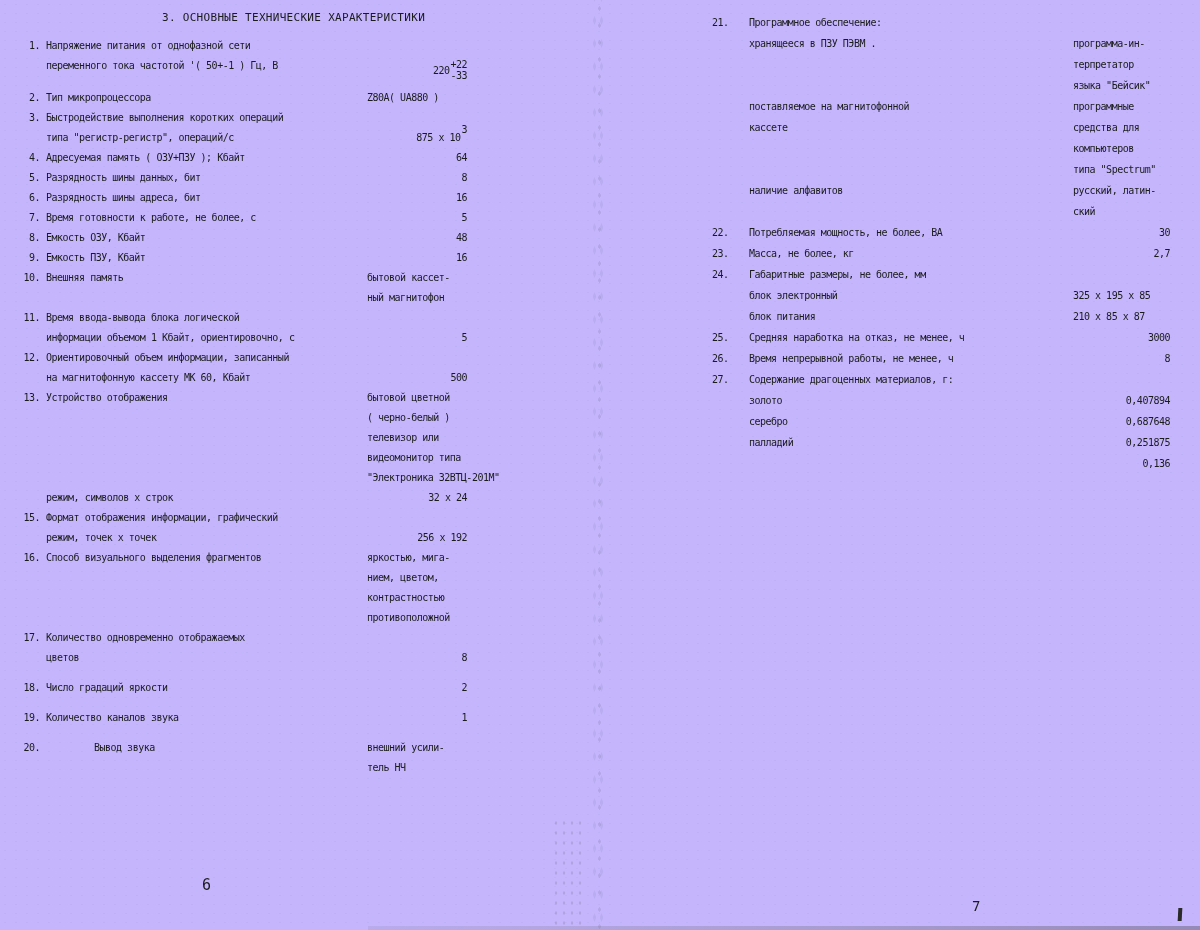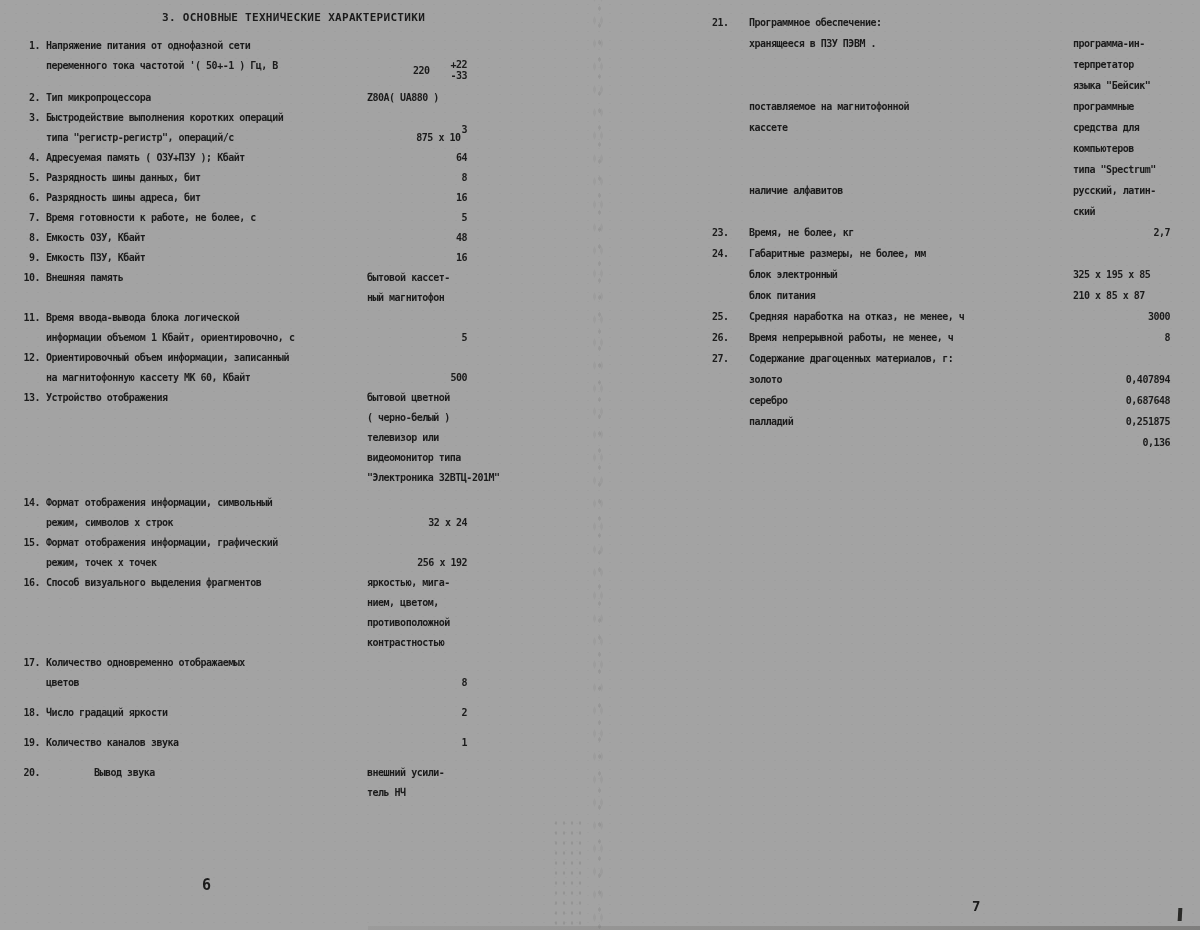--- a/index.html
+++ b/index.html
@@ -1,23 +1,23 @@
 <!DOCTYPE html>
 <html><head>
 <meta charset="utf-8">
 <style>
   html,body{margin:0;padding:0;}
   body{background:#e8e6e2;}
   #scan{
     position:relative;
     width:1200px;height:930px;
-    background:#a3a3a3;
+    background:#c4b5fd;
     overflow:hidden;
     font-family:"DejaVu Sans Mono", monospace;
-    font-weight:700;
+    font-weight:400;
     color:#1b1b1b;
     font-size:10px;
     letter-spacing:-0.5px;
   }
   
   #scan::before{
     content:"";position:absolute;inset:0;
     background-image:radial-gradient(rgba(0,0,0,0.025) 1px, transparent 1px);
     background-size:11px 9px;
     pointer-events:none;
@@ -36,21 +36,21 @@
   .lab{margin-left:6px;}
   .page-right .lab{margin-left:12px;}
   .val{position:absolute;left:345px;width:100px;top:0;}
   .page-right .val{left:361px;width:97px;}
   .vr{text-align:right;}
   .vl{text-align:left;}
   .vstack{
     display:inline-block;vertical-align:middle;margin-left:1px;
     line-height:11px;transform:translateY(-1px);
   }
-  .vstack span{display:block;margin-left:20px;}
+  .vstack span{display:block;}
   .vsup{display:inline-block;transform:translateY(-8px);margin-left:1px;}
   .page-num{position:absolute;font-size:15px;letter-spacing:0;}
   .page-num-left{left:202px;top:876px;}
   .page-num-right{left:972px;top:898px;font-size:14px;}
   
   .gutter{
     position:absolute;left:593px;top:0;width:12px;height:930px;
     background-image:
       radial-gradient(rgba(60,60,58,0.18) 1px, transparent 1.4px),
       radial-gradient(rgba(60,60,58,0.10) 1px, transparent 1.4px);
@@ -96,47 +96,47 @@
       <div class="row"><span class="num"></span><span class="lab"></span><span class="val vl">ный магнитофон</span></div>
       <div class="row"><span class="num">11.</span><span class="lab">Время ввода-вывода блока логической</span></div>
       <div class="row"><span class="num"></span><span class="lab">информации объемом 1 Кбайт, ориентировочно, с</span><span class="val vr">5</span></div>
       <div class="row"><span class="num">12.</span><span class="lab">Ориентировочный объем информации, записанный</span></div>
       <div class="row"><span class="num"></span><span class="lab">на магнитофонную кассету МК 60, Кбайт</span><span class="val vr">500</span></div>
       <div class="row"><span class="num">13.</span><span class="lab">Устройство отображения</span><span class="val vl">бытовой цветной</span></div>
       <div class="row"><span class="num"></span><span class="lab"></span><span class="val vl">( черно-белый )</span></div>
       <div class="row"><span class="num"></span><span class="lab"></span><span class="val vl">телевизор или</span></div>
       <div class="row"><span class="num"></span><span class="lab"></span><span class="val vl">видеомонитор типа</span></div>
       <div class="row"><span class="num"></span><span class="lab"></span><span class="val vl">"Электроника 32ВТЦ-201М"</span></div>
-      <div class="row" style="margin-top: 5px;"><span class="num">14.</span><span class="lab">Формат отображения информации, символьный</span></div>
       <div class="row"><span class="num"></span><span class="lab">режим, символов х строк</span><span class="val vr">32 х 24</span></div>
       <div class="row"><span class="num">15.</span><span class="lab">Формат отображения информации, графический</span></div>
       <div class="row"><span class="num"></span><span class="lab">режим, точек х точек</span><span class="val vr">256 х 192</span></div>
       <div class="row"><span class="num">16.</span><span class="lab">Способ визуального выделения фрагментов</span><span class="val vl">яркостью, мига-</span></div>
       <div class="row"><span class="num"></span><span class="lab"></span><span class="val vl">нием, цветом,</span></div>
+      <div class="row"><span class="num"></span><span class="lab"></span><span class="val vl">контрастностью</span></div>
       <div class="row"><span class="num"></span><span class="lab"></span><span class="val vl">противоположной</span></div>
-      <div class="row"><span class="num"></span><span class="lab"></span><span class="val vl">контрастностью</span></div>
       <div class="row"><span class="num">17.</span><span class="lab">Количество одновременно отображаемых</span></div>
       <div class="row"><span class="num"></span><span class="lab">цветов</span><span class="val vr">8</span></div>
       <div class="row" style="margin-top: 10px;"><span class="num">18.</span><span class="lab">Число градаций яркости</span><span class="val vr">2</span></div>
       <div class="row" style="margin-top: 10px;"><span class="num">19.</span><span class="lab">Количество каналов звука</span><span class="val vr">1</span></div>
       <div class="row" style="margin-top: 10px; gap: 48px;"><span class="num">20.</span><span class="lab">Вывод звука</span><span class="val vl">внешний усили-</span></div>
       <div class="row"><span class="num"></span><span class="lab"></span><span class="val vl">тель НЧ</span></div>
     </div>
   <div class="page page-right" id="mount-right">
       <div class="row"><span class="num">21.</span><span class="lab">Программное обеспечение:</span></div>
       <div class="row"><span class="num"></span><span class="lab">хранящееся в ПЗУ ПЭВМ .</span><span class="val vl">программа-ин-</span></div>
       <div class="row"><span class="num"></span><span class="lab"></span><span class="val vl">терпретатор</span></div>
       <div class="row"><span class="num"></span><span class="lab"></span><span class="val vl">языка "Бейсик"</span></div>
       <div class="row"><span class="num"></span><span class="lab">поставляемое на магнитофонной</span><span class="val vl">программные</span></div>
       <div class="row"><span class="num"></span><span class="lab">кассете</span><span class="val vl">средства для</span></div>
       <div class="row"><span class="num"></span><span class="lab"></span><span class="val vl">компьютеров</span></div>
       <div class="row"><span class="num"></span><span class="lab"></span><span class="val vl">типа "Spectrum"</span></div>
       <div class="row"><span class="num"></span><span class="lab">наличие алфавитов</span><span class="val vl">русский, латин-</span></div>
       <div class="row"><span class="num"></span><span class="lab"></span><span class="val vl">ский</span></div>
-      <div class="row"><span class="num">23.</span><span class="lab">Время, не более, кг</span><span class="val vr">2,7</span></div>
+      <div class="row"><span class="num">22.</span><span class="lab">Потребляемая мощность, не более, ВА</span><span class="val vr">30</span></div>
+      <div class="row"><span class="num">23.</span><span class="lab">Масса, не более, кг</span><span class="val vr">2,7</span></div>
       <div class="row"><span class="num">24.</span><span class="lab">Габаритные размеры, не более, мм</span></div>
       <div class="row"><span class="num"></span><span class="lab">блок электронный</span><span class="val vl">325 x 195 x 85</span></div>
       <div class="row"><span class="num"></span><span class="lab">блок питания</span><span class="val vl">210 x 85 x 87</span></div>
       <div class="row"><span class="num">25.</span><span class="lab">Средняя наработка на отказ, не менее, ч</span><span class="val vr">3000</span></div>
       <div class="row"><span class="num">26.</span><span class="lab">Время непрерывной работы, не менее, ч</span><span class="val vr">8</span></div>
       <div class="row"><span class="num">27.</span><span class="lab">Содержание драгоценных материалов, г:</span></div>
       <div class="row"><span class="num"></span><span class="lab">золото</span><span class="val vr">0,407894</span></div>
       <div class="row"><span class="num"></span><span class="lab">серебро</span><span class="val vr">0,687648</span></div>
       <div class="row"><span class="num"></span><span class="lab">палладий</span><span class="val vr">0,251875</span></div>
       <div class="row"><span class="num"></span><span class="lab"></span><span class="val vr">0,136</span></div>

